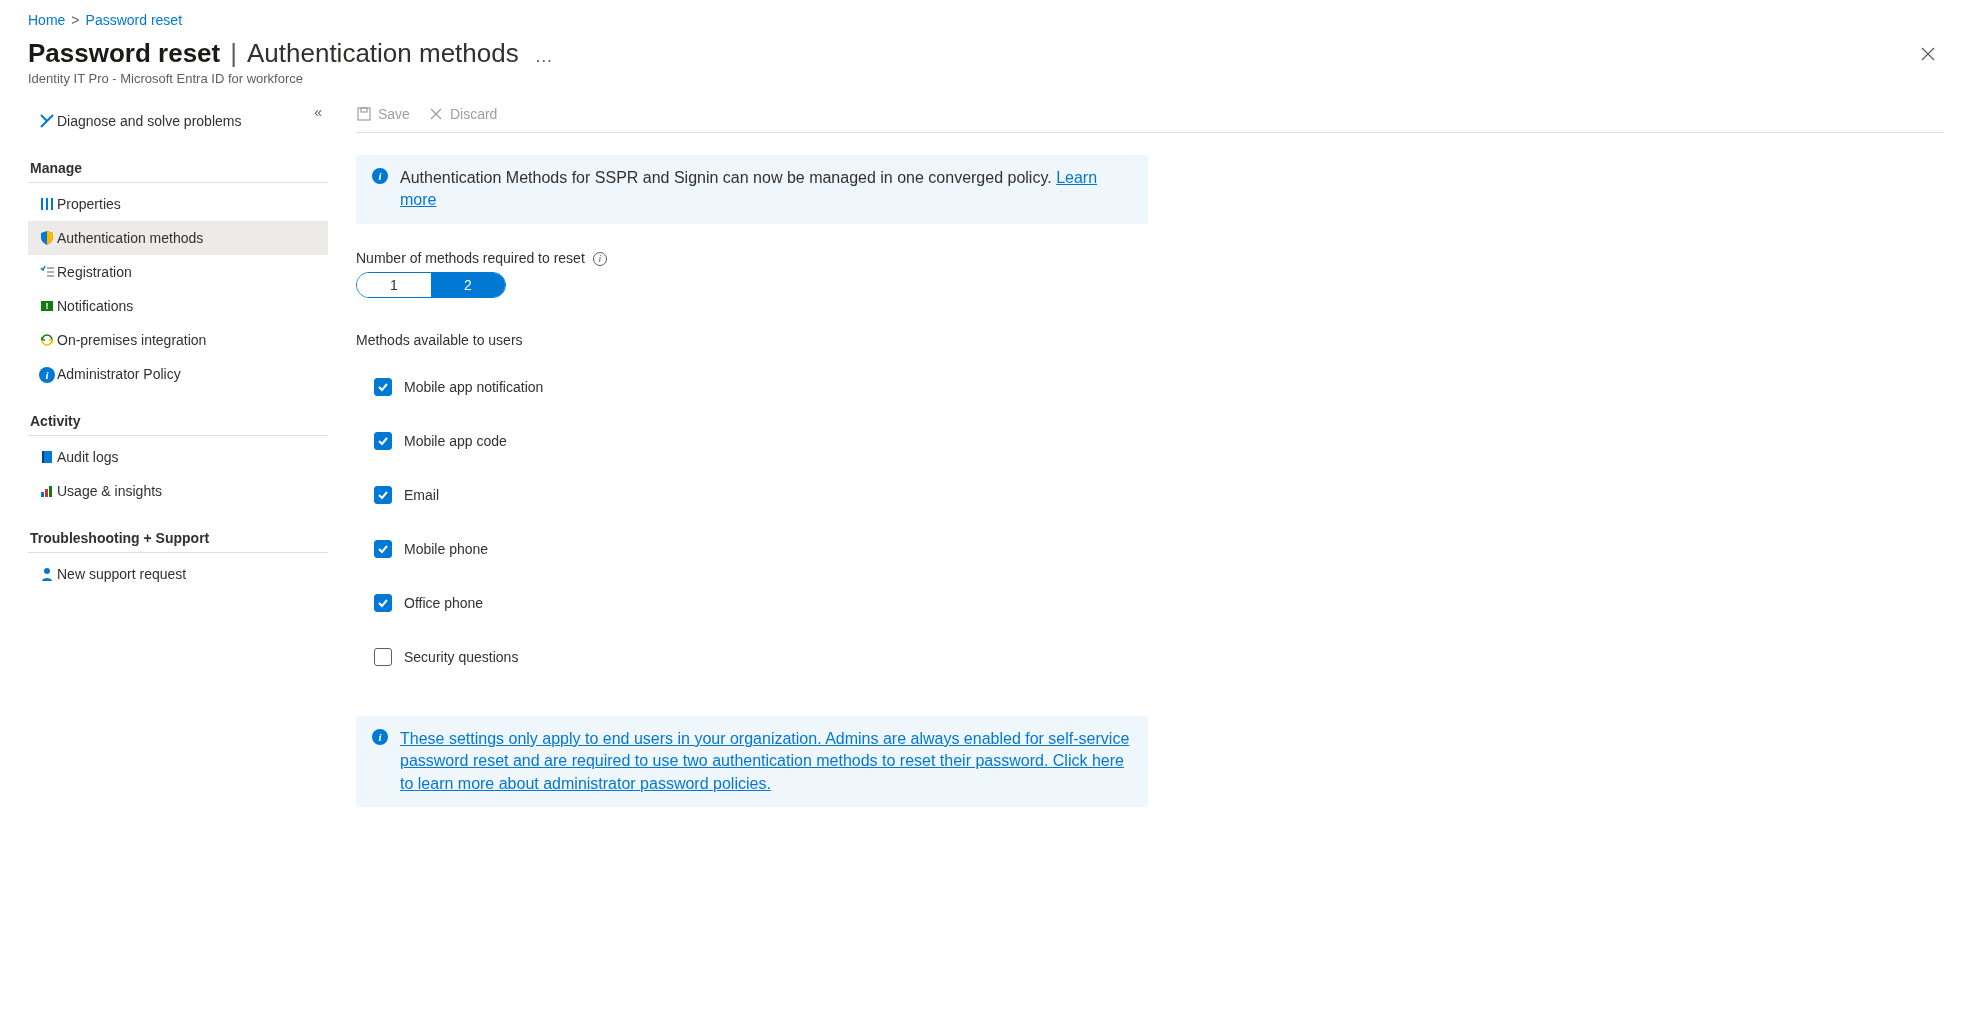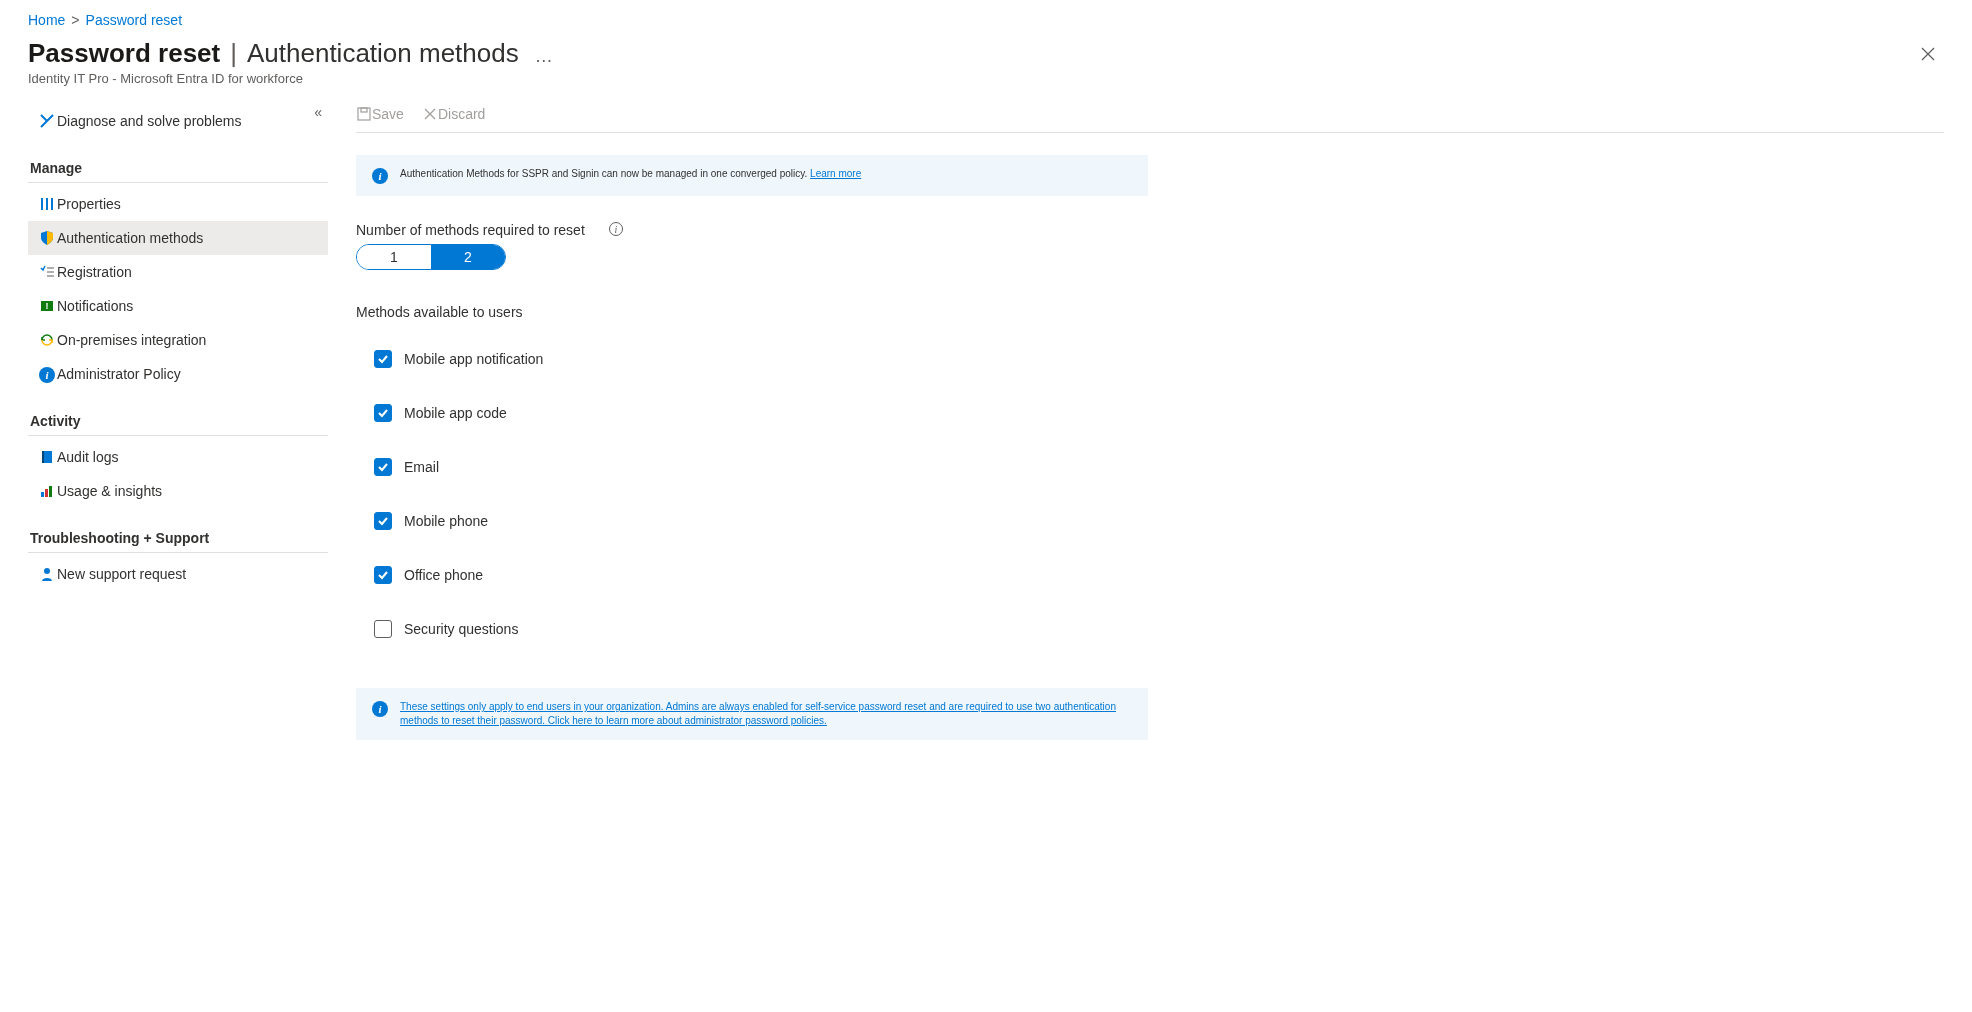--- a/index.html
+++ b/index.html
@@ -44,40 +44,40 @@
 
   .nav-group { margin-top: 18px; }
   .nav-group-title {
     font-size: 14px; font-weight: 600; color: #323130;
     padding: 4px 2px 6px 2px; border-bottom: 1px solid #e1dfdd; margin-bottom: 4px;
   }
 
   
   .main { flex: 1; padding-left: 28px; min-width: 0; }
   .toolbar { display:flex; align-items:center; gap: 18px; padding: 2px 0 10px 0; border-bottom: 1px solid #e1dfdd; }
-  .tbtn { display:flex; align-items:center; color:#a19f9d; cursor:pointer; }
+  .tbtn { display:flex; align-items:center; gap:6px; color:#a19f9d; cursor:pointer; }
   .tbtn svg { stroke:#a19f9d; fill:none; }
 
   .info-banner {
     display:flex; align-items:flex-start; gap:12px;
     background:#eff6fc; padding:12px 16px; margin-top:22px;
     max-width: 792px;
   }
   .info-banner.wide { max-width: 792px; margin-top: 50px; }
   .info-icon {
     width:16px; height:16px; border-radius:50%; background:#0078d4;
     display:flex; align-items:center; justify-content:center; color:#fff;
     font-weight:700; font-size:11px; font-family: Georgia, serif; font-style: italic;
     flex:0 0 16px; margin-top:1px;
   }
-  .info-banner .txt { font-size:10px; color:#323130; line-height:1.4; }
+  .info-banner .txt { font-size:16px; color:#323130; line-height:1.4; }
   .info-banner .txt a { color:#0078d4; text-decoration: underline; }
 
   .field-block { margin-top: 26px; }
-  .field-label { display:flex; align-items:flex-start; gap:24px; color:#323130; }
+  .field-label { display:flex; align-items:flex-end; gap:8px; color:#323130; }
   .tip-icon {
     width:14px; height:14px; border-radius:50%; border:1px solid #605e5c;
     display:flex; align-items:center; justify-content:center; font-size:10px; color:#605e5c;
     font-style:italic; font-family:Georgia,serif; cursor:default;
   }
 
   .pill-group { display:flex; margin-top:6px; border:1px solid #0078d4; border-radius:999px; overflow:hidden; width:150px; }
   .pill { flex:1; text-align:center; padding:4px 0; cursor:pointer; font-size:14px; }
   .pill.selected { background:#0078d4; color:#fff; }
   .pill:not(.selected) { color:#323130; background:#fff; }

